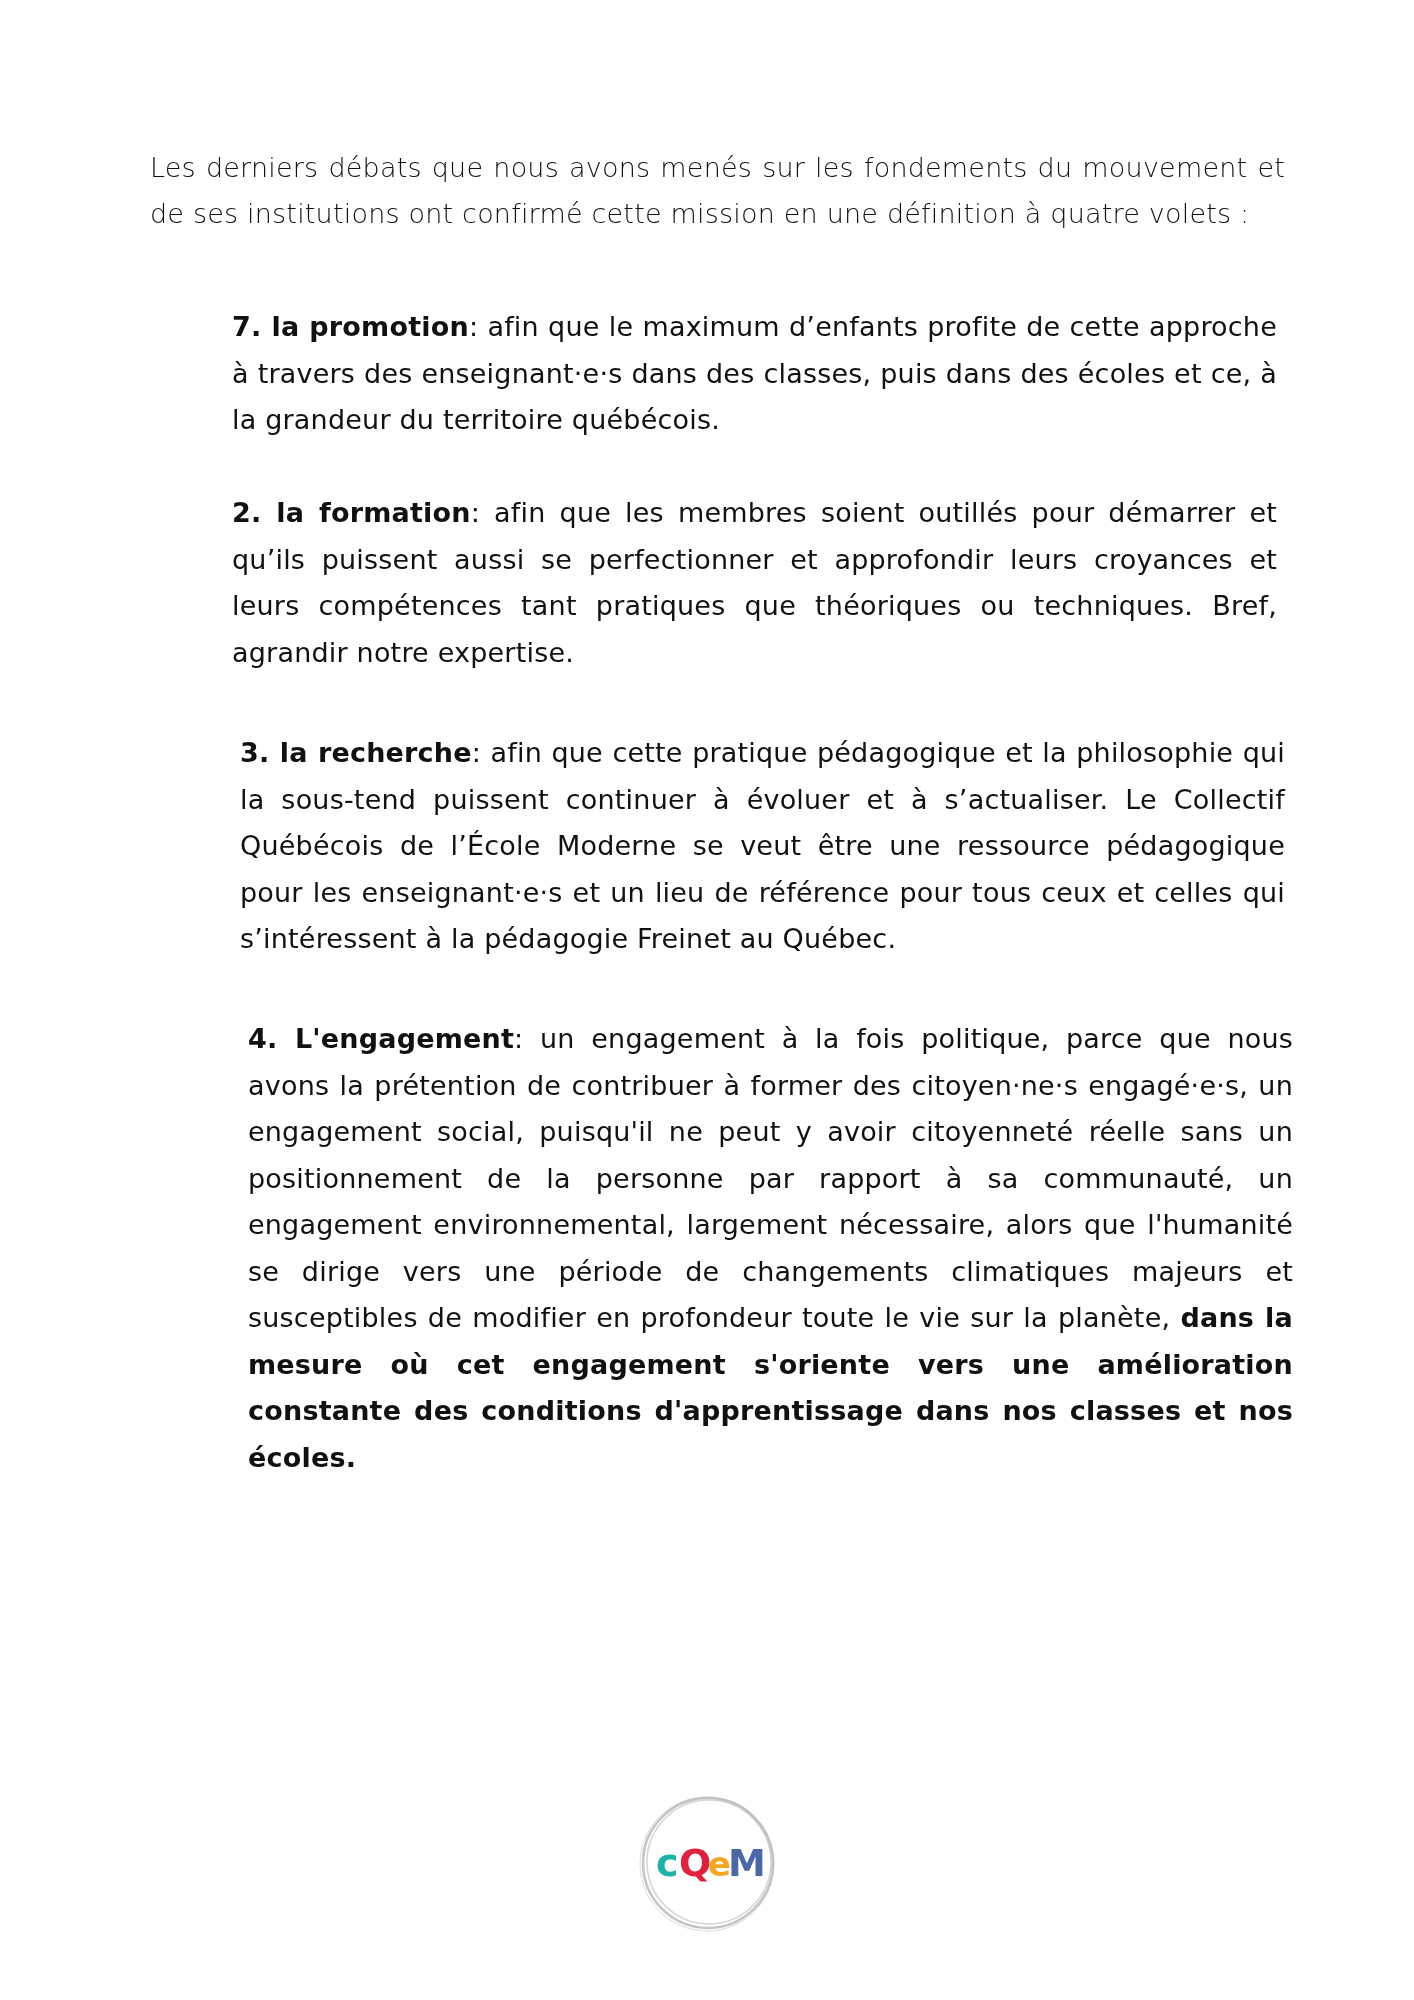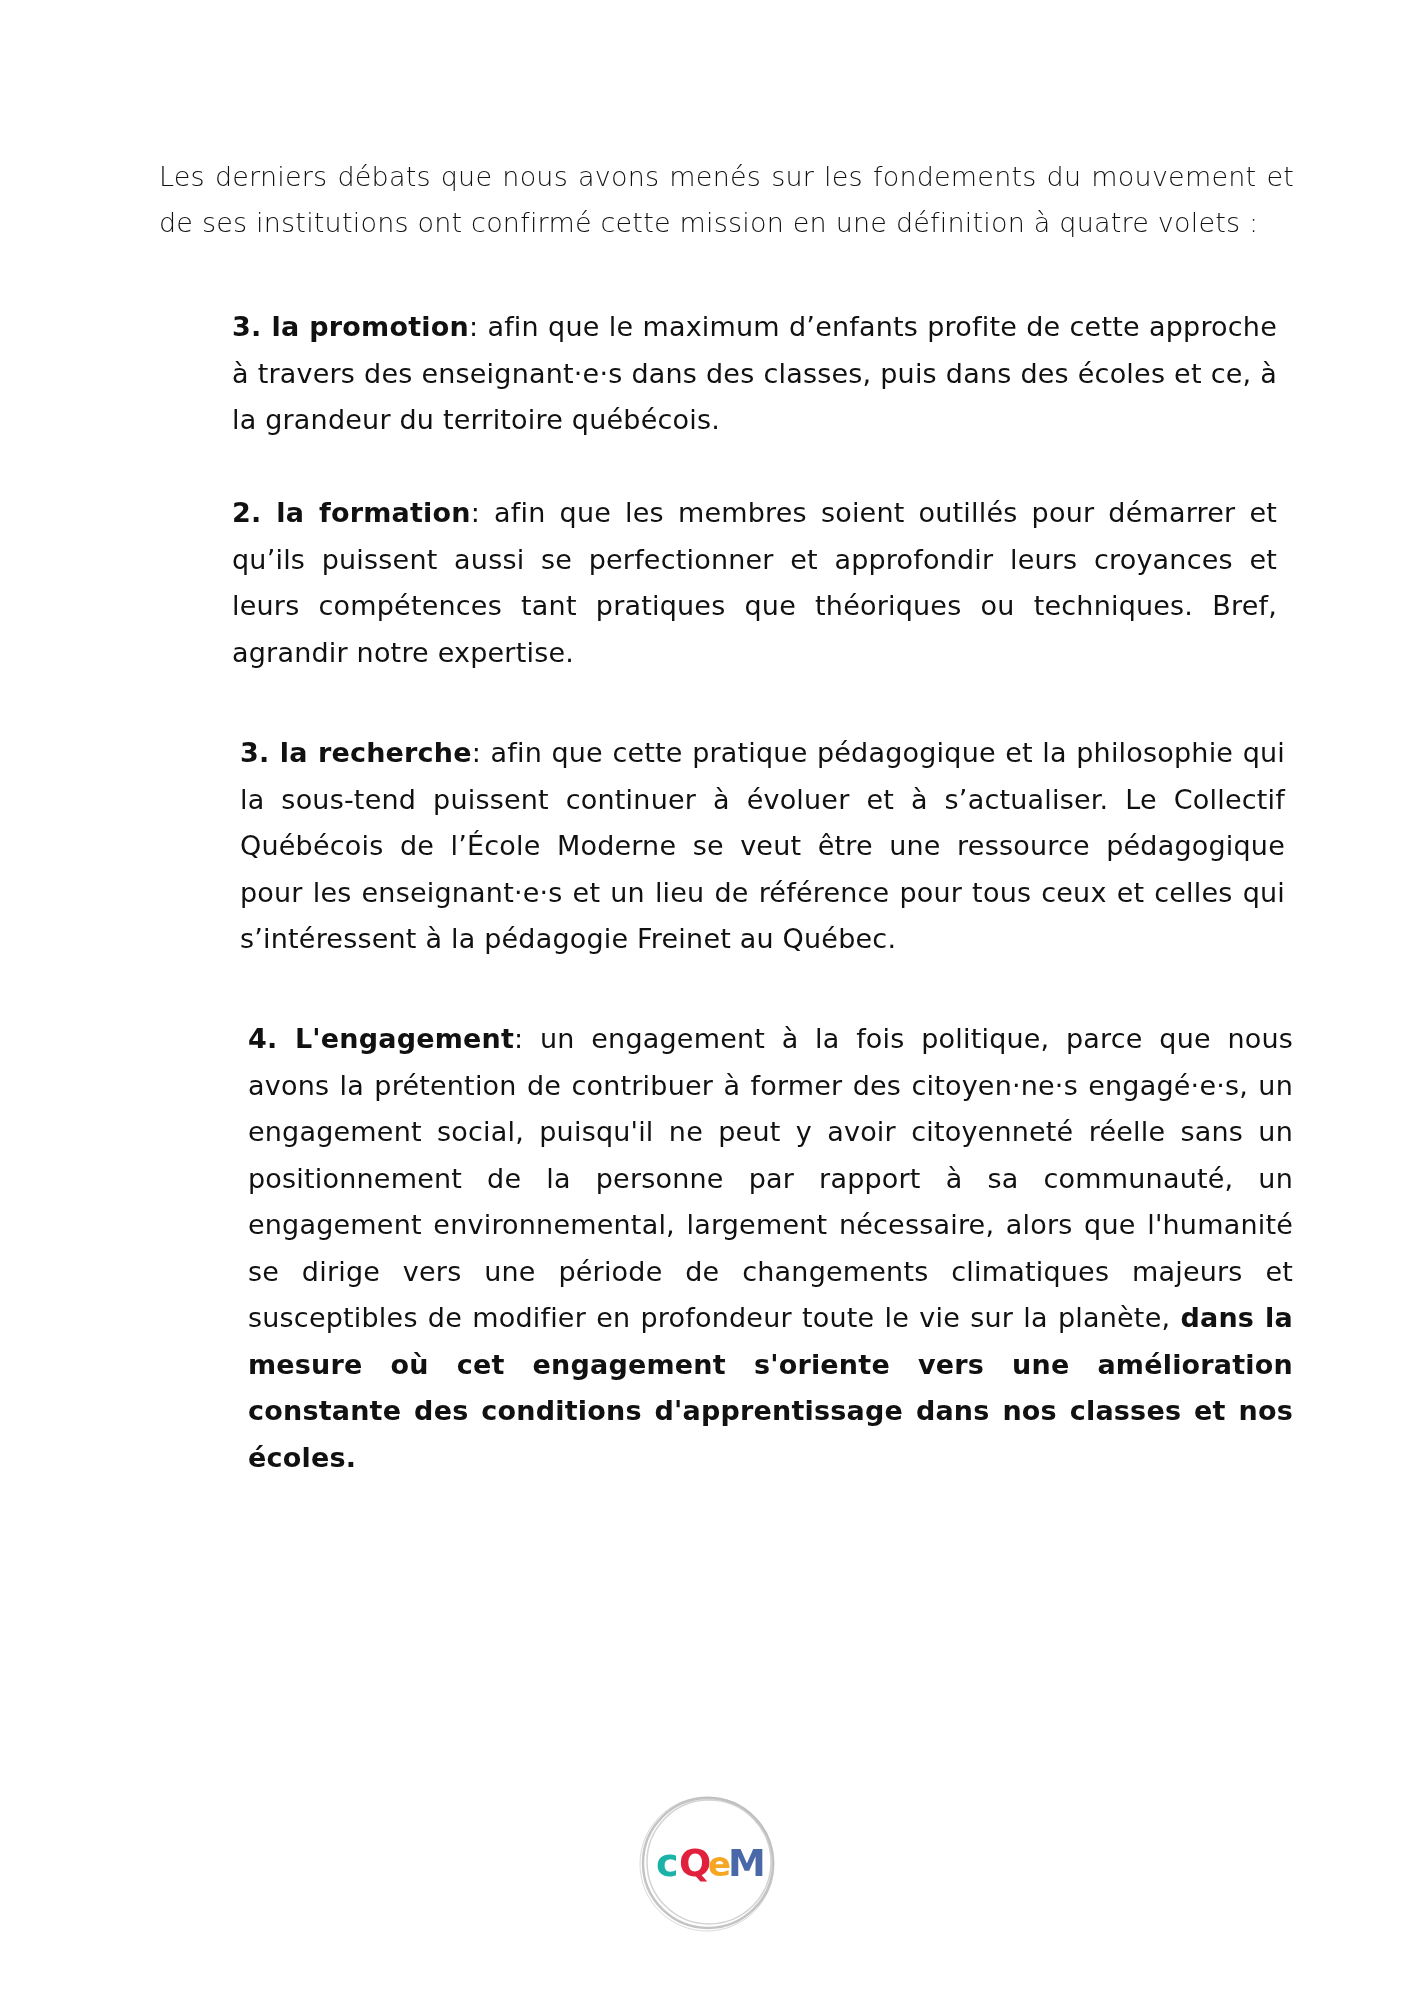--- a/index.html
+++ b/index.html
@@ -26,24 +26,24 @@
       position: absolute; left: 638px; top: 1793px; width: 140px; height: 140px;
       border-radius: 50%;
     }
     .logo svg { display: block; }
   </style>
 </head>
 <body>
 
 <div class="page">
 
-  <p class="intro" style="margin:17px;">Les derniers débats que nous avons menés sur les fondements du mouvement et de ses institutions ont confirmé cette mission en une définition à quatre volets :</p>
+  <p class="intro" style="margin:8px;">Les derniers débats que nous avons menés sur les fondements du mouvement et de ses institutions ont confirmé cette mission en une définition à quatre volets :</p>
 
   <p class="item" id="item1" style="margin:0;">
-    <b>3. la promotion</b><span>: afin que le maximum d’enfants profite de cette approche à travers des enseignant·e·s dans des classes, puis dans des écoles et ce, à la grandeur du territoire québécois.</span>
+    <b>7. la promotion</b><span>: afin que le maximum d’enfants profite de cette approche à travers des enseignant·e·s dans des classes, puis dans des écoles et ce, à la grandeur du territoire québécois.</span>
   </p>
 
   <p class="item" id="item2" style="margin:0;">
     <b>2. la formation</b><span>: afin que les membres soient outillés pour démarrer et qu’ils puissent aussi se perfectionner et approfondir leurs croyances et leurs compétences tant pratiques que théoriques ou techniques. Bref, agrandir notre expertise.</span>
   </p>
 
   <p class="item" id="item3" style="margin:8px;">
     <b>3. la recherche</b><span>: afin que cette pratique pédagogique et la philosophie qui la sous-tend puissent continuer à évoluer et à s’actualiser. Le Collectif Québécois de l’École Moderne se veut être une ressource pédagogique pour les enseignant·e·s et un lieu de référence pour tous ceux et celles qui s’intéressent à la pédagogie Freinet au Québec.</span>
   </p>
 

